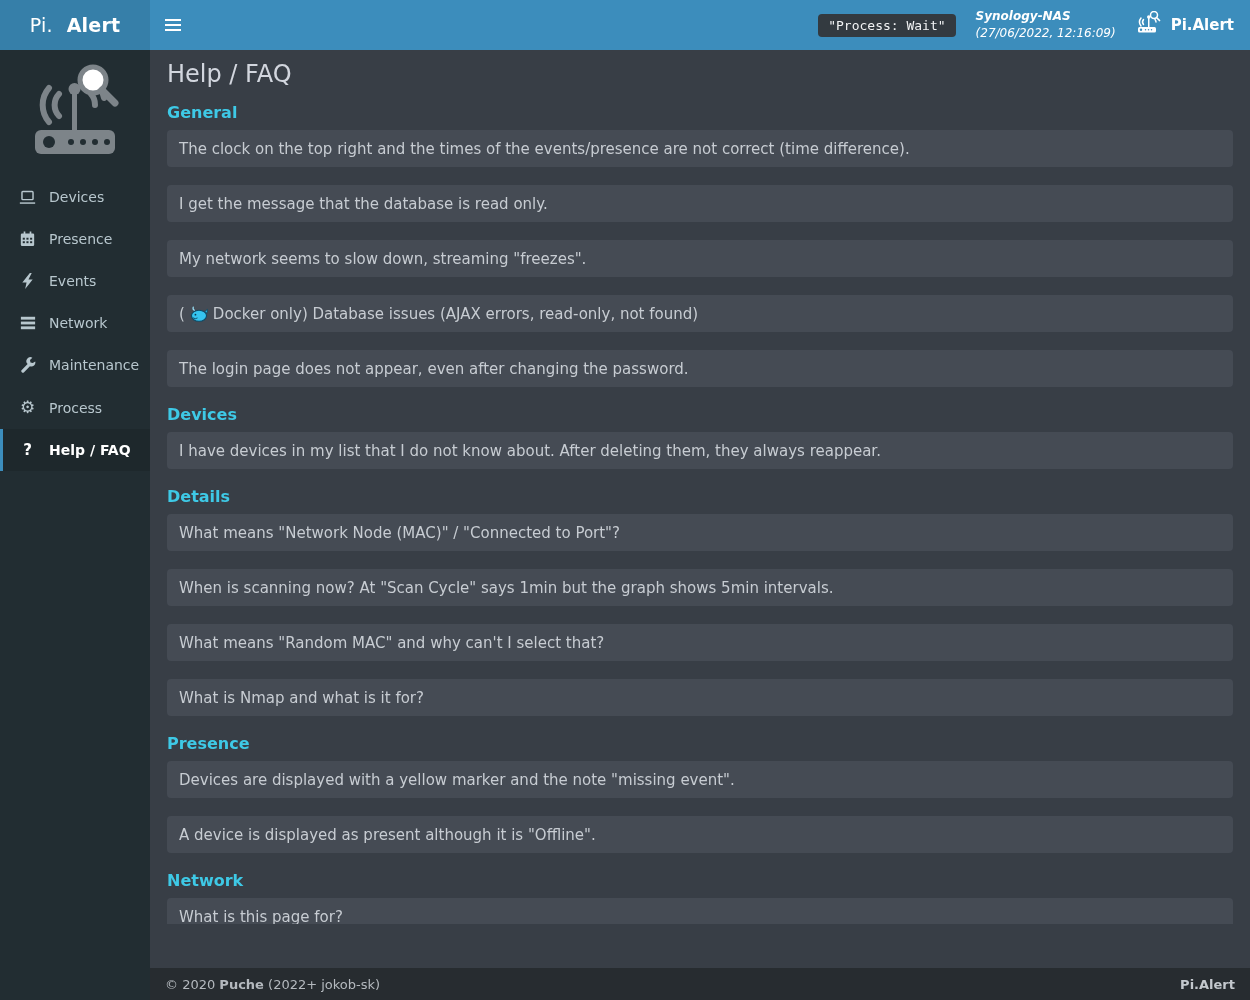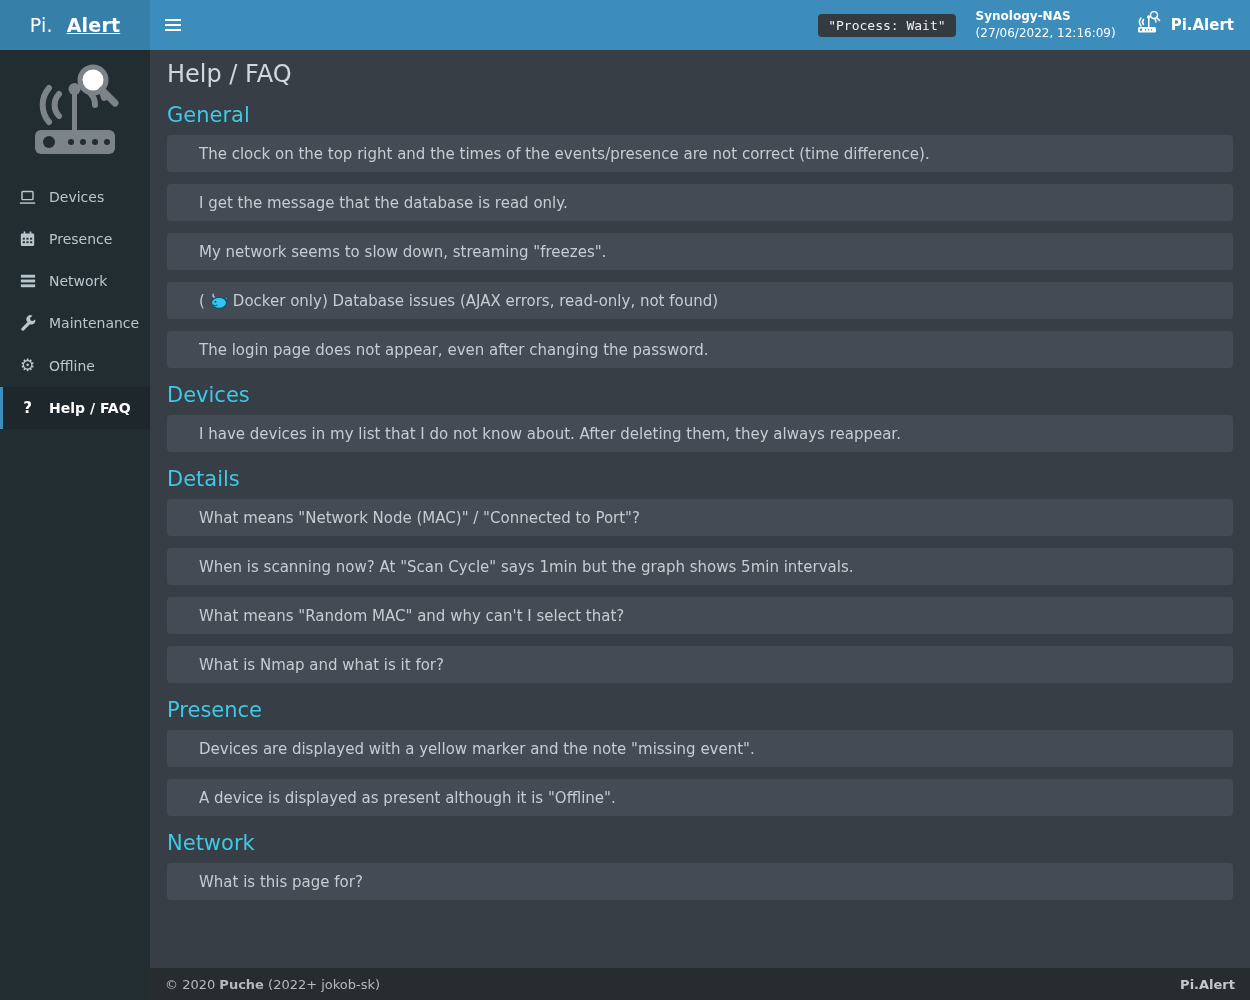--- a/index.html
+++ b/index.html
@@ -5,31 +5,31 @@
   * { box-sizing: border-box; }
   html,body { margin:0; padding:0; }
   body {
     width:1250px; height:1000px; overflow:hidden;
     background:#383e46;
     font-family:"DejaVu Sans","Liberation Sans",sans-serif;
   }
   
   .topbar { position:absolute; top:0; left:0; width:1250px; height:50px; background:#3c8dbc; display:flex; z-index:10; }
   .brand { width:150px; height:50px; background:#367fa9; color:#fff; font-size:19px; display:flex; align-items:center; justify-content:center; cursor:pointer; letter-spacing:.2px;gap:14px; }
-  .brand b { font-weight:700;text-decoration:underline; }
+  .brand b { font-weight:700; }
   .topbar-rest { flex:1; display:flex; align-items:center; justify-content:space-between; }
   .hamburger { background:none; border:none; padding:17px 15px; cursor:pointer; display:flex; flex-direction:column; gap:3px; }
   .hbar { width:16px; height:2px; background:#fff; display:block; }
   .top-right { display:flex; align-items:center; gap:20px; padding-right:16px; }
   .process-badge {
     font-family:"DejaVu Sans Mono","Liberation Mono",monospace;
     font-size:13px; background:#333a40; color:#f2f3f4;
     padding:4px 10px; border-radius:4px; white-space:nowrap;
   }
-  .host-block { color:#fff; font-size:12px; line-height:1.4; text-align:left; }
+  .host-block { color:#fff; font-size:12px; line-height:1.4; text-align:left;font-style:italic; }
   .host-block .host { font-weight:700; }
   .appname { color:#fff; font-size:15px; font-weight:700; display:flex; align-items:center; gap:9px; cursor:pointer; }
 
   
   .sidebar { position:absolute; top:50px; left:0; width:150px; height:950px; background:#222d32; }
   .logo-box { padding:14px 0 16px; display:flex; justify-content:center; }
   .nav-item {
     display:flex; align-items:center; gap:12px;
     padding:13px 6px 13px 15px; color:#b8c7ce; font-size:14px;
     text-decoration:none; border-left:3px solid transparent; cursor:pointer;
@@ -37,24 +37,24 @@
   .nav-icon { width:19px; min-width:19px; text-align:center; display:inline-flex; justify-content:center; align-items:center; }
   .nav-item.active { background:#1e282c; border-left-color:#3c8dbc; color:#fff; }
   .nav-item.active .nav-label { font-weight:700; }
   .glyph-icon { font-size:17px; line-height:1; }
   .glyph-icon.qmark { font-weight:700; font-size:15px; }
 
   
   .main-col { position:absolute; top:50px; left:150px; width:1100px; height:950px; display:flex; flex-direction:column; }
   .content { flex:1; padding:6px 17px 0; overflow:hidden; }
   .page-title { font-size:24px; font-weight:400; color:#d2d6de; margin:4px 0 6px; }
-  .section-title { color:#3ec9e6; font-size:21px; font-weight:400; margin:15px 0 8px; }
+  .section-title { color:#3ec9e6; font-size:16px; font-weight:700; margin:15px 0 8px; }
   .faq-row {
     background:#454b54; border-radius:4px; min-height:37px;
-    display:flex; align-items:center; padding:0 32px; margin-bottom:12px;
+    display:flex; align-items:center; padding:0 12px; margin-bottom:18px;
     color:#c7ccd2; font-size:15px; cursor:pointer; gap:5px;
   }
   .row-icon { display:inline-flex; align-items:center; }
   .row-icon:empty { display:none; }
   .row-pre:empty { display:none; }
 
   
   .footer {
     height:32px; background:#272c30; display:flex; align-items:center;
     justify-content:space-between; padding:0 15px; color:#b4b9be; font-size:13px;margin-top:44px;
@@ -151,20 +151,28 @@
               <rect x="12.1" y="8" width="2.5" height="2.3"></rect>
               <rect x="3.3" y="12.2" width="2.5" height="2.3"></rect>
               <rect x="7.7" y="12.2" width="2.5" height="2.3"></rect>
               <rect x="12.1" y="12.2" width="2.5" height="2.3"></rect>
             </g>
           </svg>
         </span>
     <span class="nav-label">Presence</span>
   </a>
 
+  <a class="nav-item">
+    <span class="nav-icon">
+          <svg width="11" height="16" viewBox="0 0 11 17">
+            <path d="M8 0 0 10h4.5L3 17l8-10H6.5L10 0z" fill="currentColor"></path>
+          </svg>
+        </span>
+    <span class="nav-label">Events</span>
+  </a>
 
   <a class="nav-item">
     <span class="nav-icon">
           <svg width="16" height="14" viewBox="0 0 18 15">
             <g fill="currentColor">
               <rect x="1" y="0.5" width="16" height="3.2"></rect>
               <rect x="1" y="5.9" width="16" height="3.2"></rect>
               <rect x="1" y="11.3" width="16" height="3.2"></rect>
             </g>
           </svg>
@@ -178,21 +186,21 @@
             <path d="M19 5.6a5 5 0 0 1-6.6 6L5.1 19a2 2 0 0 1-2.9-2.9l7.3-7.3A5 5 0 0 1 15.5.9l-3 3 .6 2.9 2.9.6z" fill="currentColor"></path>
           </svg>
         </span>
     <span class="nav-label">Maintenance</span>
   </a>
 
   <a class="nav-item">
     <span class="nav-icon">
           <span class="glyph-icon">⚙</span>
         </span>
-    <span class="nav-label">Offline</span>
+    <span class="nav-label">Process</span>
   </a>
 
   <a class="nav-item active">
     <span class="nav-icon">
           <span class="glyph-icon qmark">?</span>
         </span>
     <span class="nav-label">Help / FAQ</span>
   </a>
 </nav>
 </aside>

